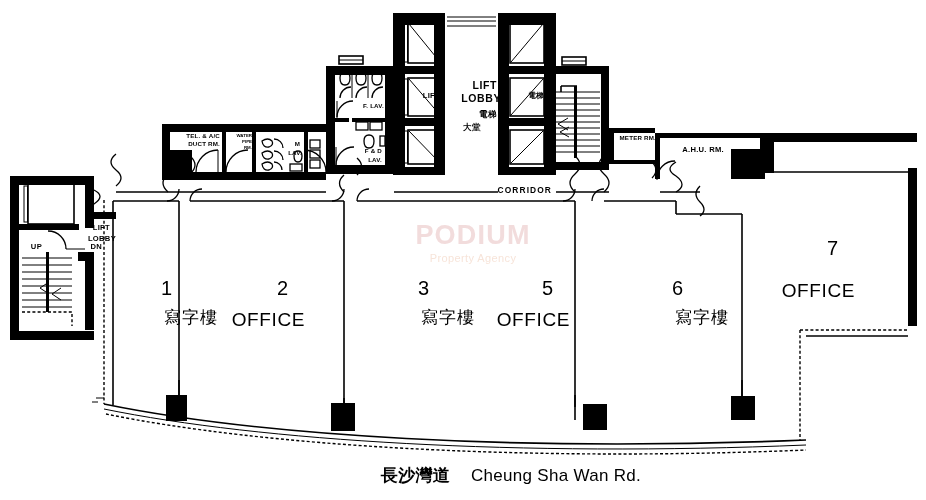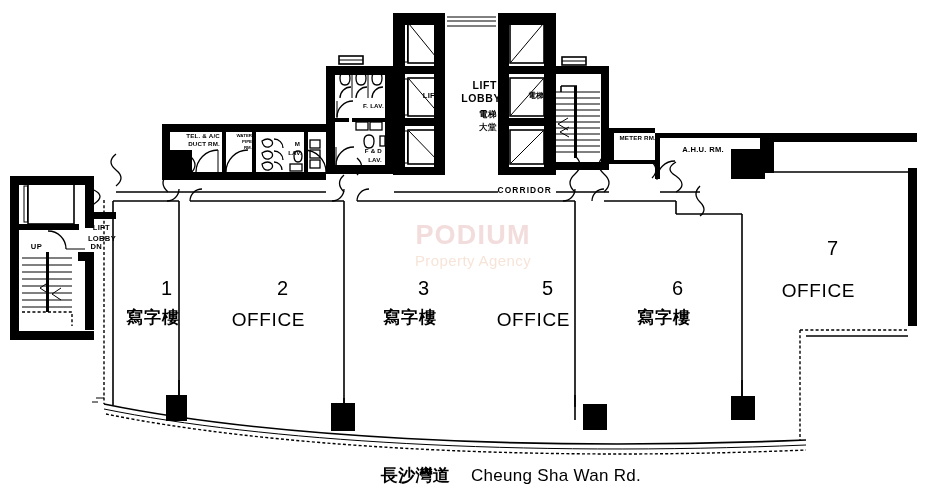--- a/index.html
+++ b/index.html
@@ -19,34 +19,34 @@
 
   .lbl{position:absolute;text-align:right;line-height:1.12;white-space:nowrap;
        font-family:"Liberation Sans","DejaVu Sans",sans-serif;}
   .lbl-tiny{font-size:6.2px;font-weight:bold;letter-spacing:.2px;}
   .lbl-small{font-size:7.6px;font-weight:bold;letter-spacing:.3px;}
   .lbl-corridor{font-size:8.4px;font-weight:bold;letter-spacing:1.1px;}
   .lbl-lobby{font-size:10.5px;font-weight:bold;letter-spacing:.6px;}
   .lbl-lobby-cn{font-size:8.5px;font-weight:bold;letter-spacing:.5px;}
   .unit-num{font-size:20px;font-weight:400;letter-spacing:0;}
   .unit-name{font-size:19px;font-weight:400;letter-spacing:.6px;}
-  .unit-name-cn{font-size:17px;font-weight:700;letter-spacing:1px;}
+  .unit-name-cn{font-size:17px;font-weight:400;letter-spacing:1px;padding-left:38px;}
   .street{font-size:17px;font-weight:400;letter-spacing:.3px;}
   .street-cn{font-weight:700;}
 
   #watermark{
     position:absolute;left:388px;top:222px;width:170px;height:62px;
     text-align:center;pointer-events:none;user-select:none;
   }
   #watermark .wm-main{
     font-size:27px;font-weight:700;letter-spacing:1.2px;
     color:#f2dcdc;line-height:1;
   }
   #watermark .wm-sub{
-    font-size:15px;font-weight:400;letter-spacing:.4px;
+    font-size:11px;font-weight:400;letter-spacing:.4px;
     color:#f7e4d9;line-height:1;margin-top:4px;
   }
 </style>
 </head>
 <body>
 
 <div id="floorplan-root">
 
   <svg id="plan" viewBox="0 0 926 500">
 
@@ -340,21 +340,21 @@
       <path class="thinline" d="M742 380 V398"></path>
     </g>
 
   </svg>
 
   <div class="lbl lbl-corridor" style="left:432px;top:186px;width:120px;">CORRIDOR</div>
 
   <div class="lbl lbl-lobby" style="left:447px;top:80px;width:50px;">LIFT</div>
   <div class="lbl lbl-lobby" style="left:443px;top:93px;width:58px;">LOBBY</div>
   <div class="lbl lbl-lobby-cn" style="left:447px;top:110px;width:50px;">電梯</div>
-  <div class="lbl lbl-lobby-cn" style="left:447px;top:123px;width:50px;">大堂</div>
+  <div class="lbl lbl-lobby-cn" style="left:431px;top:123px;width:50px;">大堂</div>
 
   <div class="lbl lbl-small" style="left:406px;top:92px;width:34px;">LIFT</div>
   <div class="lbl lbl-small" style="left:510px;top:92px;width:34px;">電梯</div>
 
   <div class="lbl lbl-small" style="left:76px;top:224px;width:34px;">LIFT</div>
   <div class="lbl lbl-small" style="left:72px;top:235px;width:44px;">LOBBY</div>
   <div class="lbl lbl-small" style="left:22px;top:243px;width:20px;">UP</div>
   <div class="lbl lbl-small" style="left:50px;top:243px;width:20px;margin-left:32px;">DN</div>
 
   <div class="lbl lbl-tiny" style="left:172px;top:133px;width:48px;">TEL. &amp; A/C</div>

